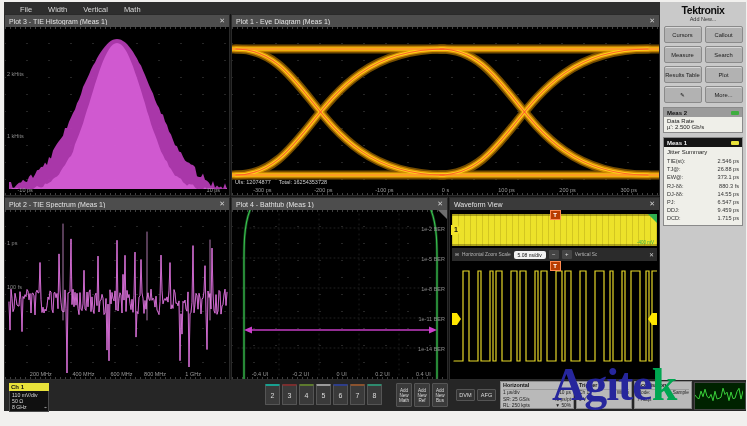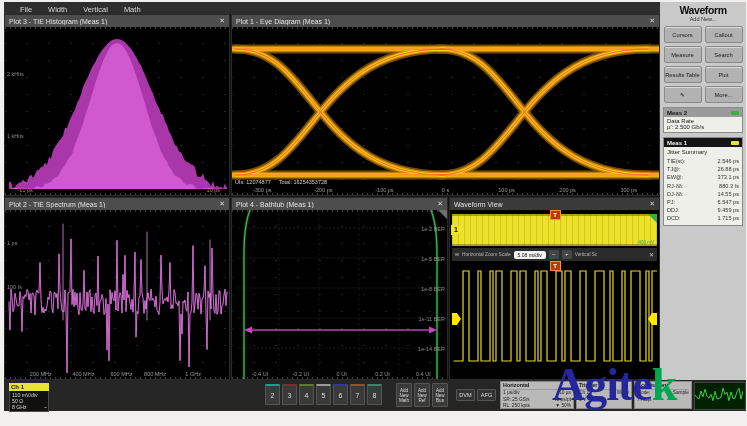--- a/index.html
+++ b/index.html
@@ -247,21 +247,21 @@
         <div class="tmark" style="left:50%;top:0;margin-left:-5px;">T</div>
         <svg id="bits-svg" width="207" height="118" style="top:6px;">
             <path d="M2,100 H11 V10 H17 V100 H26 V10 H29 V100 H38 V10 H41 V100 H44 V10 H50 V100 H59 V10 H65 V100 H68 V10 H74 V100 H83 V10 H86 V100 H89 V10 H95 V100 H104 V10 H110 V100 H113 V10 H119 V100 H128 V10 H134 V100 H143 V10 H152 V100 H158 V10 H161 V100 H170 V10 H173 V100 H179 V10 H188 V100 H194 V10 H197 V100 H200 V10 H205" stroke="#f2e42a" stroke-width="1.2" fill="none" opacity="0.95" stroke-linecap="round"></path>
           </svg>
         <div class="yarrow left"></div>
         <div class="yarrow right"></div>
       </div>
     </div>
 
     <div class="sidebar">
-      <div class="logo">Waveform</div>
+      <div class="logo">Tektronix</div>
       <div class="addnew">Add New...</div>
       <div class="btngrid">
         <div class="sbtn">Cursors</div>
         <div class="sbtn">Callout</div>
         <div class="sbtn">Measure</div>
         <div class="sbtn">Search</div>
         <div class="sbtn">Results Table</div>
         <div class="sbtn">Plot</div>
         <div class="sbtn">
             <span>✎</span>

